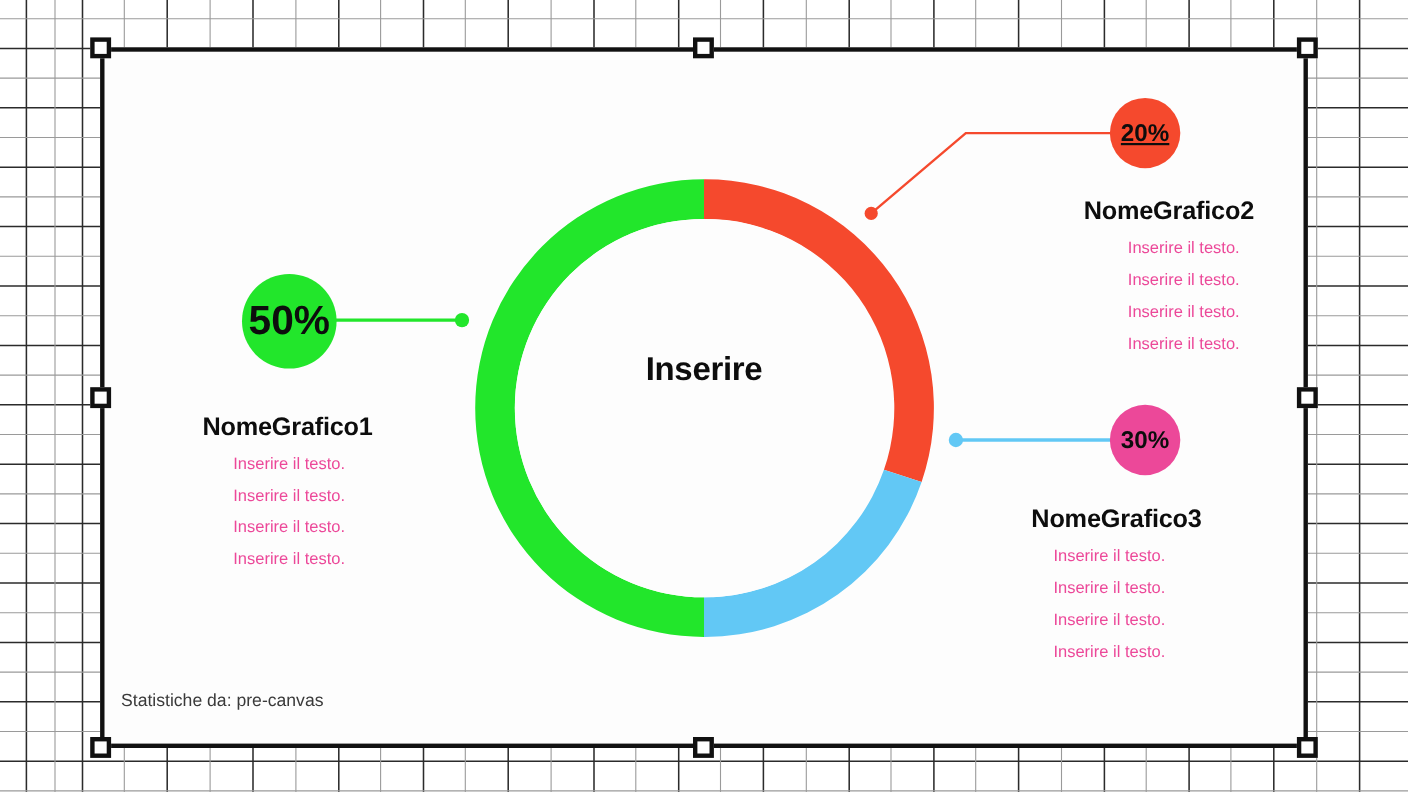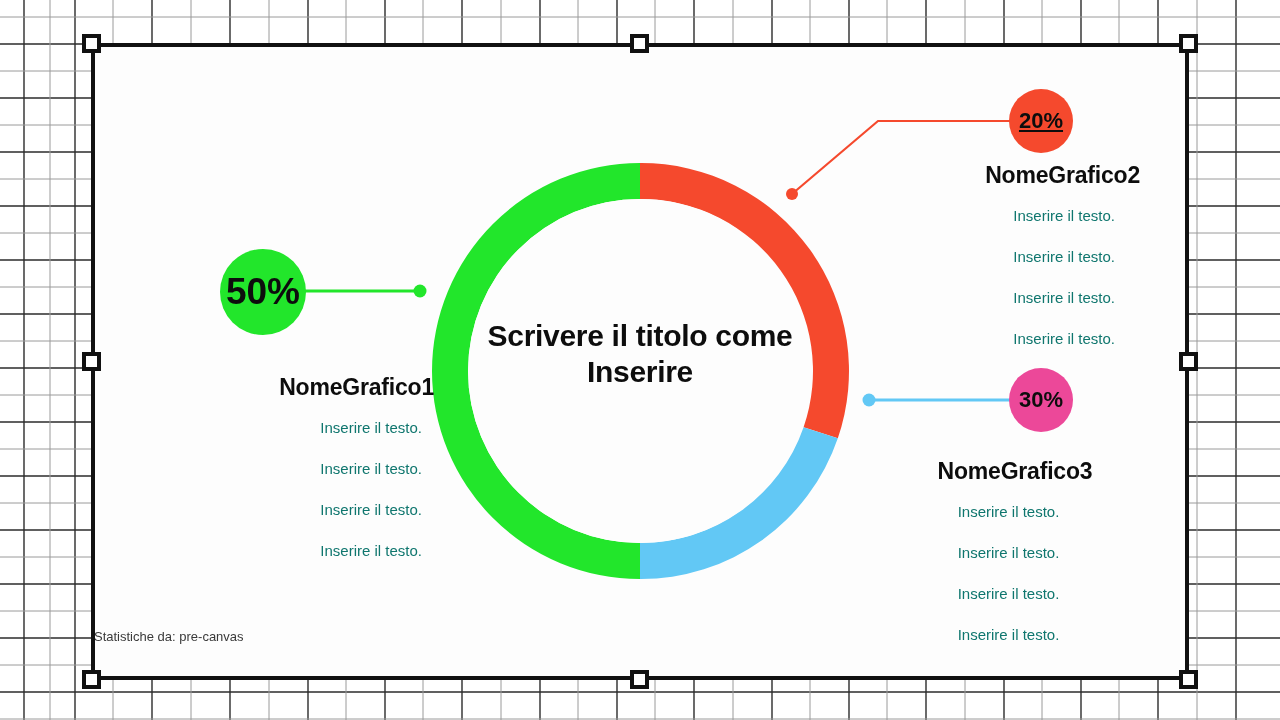--- a/index.html
+++ b/index.html
@@ -59,34 +59,34 @@
   .pct-2{left:1009px;top:89px;width:64px;height:64px;font-size:22px;background:#f5492d;text-decoration:underline;}
   .pct-3{left:1009px;top:368px;width:64px;height:64px;font-size:22px;background:#ec4899;}
 
   
   .legend{position:absolute;z-index:5;}
   .legend .lg-title{
     font-size:23px;font-weight:bold;color:#0d0d0d;letter-spacing:-0.2px;
     margin:0 0 6px 0;
   }
   .legend .lg-line{
-    font-size:15px;color:#0f766e;margin:12px;line-height:1;
+    font-size:15px;color:#ec4899;margin:0;line-height:1;
     padding:7px 0;
   }
-  .lg-1{left:184px;top:374px;width:250px;text-align:right;}
+  .lg-1{left:184px;top:374px;width:250px;text-align:left;}
   .lg-1 .lg-line{padding-left:28px;}
-  .lg-2{left:890px;top:162px;width:250px;text-align:right;}
+  .lg-2{left:890px;top:178px;width:250px;text-align:right;}
   .lg-2 .lg-line{padding-right:13px;}
   .lg-3{left:890px;top:458px;width:250px;text-align:center;}
   .lg-3 .lg-line{padding-right:13px;}
 
   
   .footer{
-    position:absolute;left:94px;top:629px;
-    font-size:13px;color:#3a3a3a;z-index:5;
+    position:absolute;left:110px;top:629px;
+    font-size:16px;color:#3a3a3a;z-index:5;
   }
 </style>
 </head>
 <body>
 
 <div id="stage">
 
   <svg class="grid-bg" viewBox="0 0 1280 720" xmlns="http://www.w3.org/2000/svg">
     <rect x="0" y="0" width="1280" height="720" fill="#ffffff"></rect>
     <g stroke="#2b2b2b" stroke-width="1.4" fill="none">
@@ -163,21 +163,20 @@
       <path d="M 226 18 A 208 208 0 0 0 226 434 L 226 398 A 172 172 0 0 1 226 54 Z" fill="#22e62b"></path>
 
       <path d="M 226 18 A 208 208 0 0 1 423.82 293.27 L 389.58 282.14 A 172 172 0 0 0 226 54 Z" fill="#f5492d"></path>
 
       <path d="M 423.82 293.27 A 208 208 0 0 1 226 434 L 226 398 A 172 172 0 0 0 389.58 282.14 Z" fill="#62c8f5"></path>
       <circle cx="226" cy="226" r="172" fill="#fdfdfd"></circle>
     </svg>
   </div>
 
   <div class="center-title">
-    <div>Scrivere il titolo come</div>
     <div>Inserire</div>
   </div>
 
   <svg class="connectors" viewBox="0 0 1280 720" xmlns="http://www.w3.org/2000/svg">
 
     <g>
       <line x1="297" y1="291" x2="420" y2="291" stroke="#22e62b" stroke-width="3"></line>
       <circle cx="420" cy="291" r="6.5" fill="#22e62b"></circle>
     </g>
 

